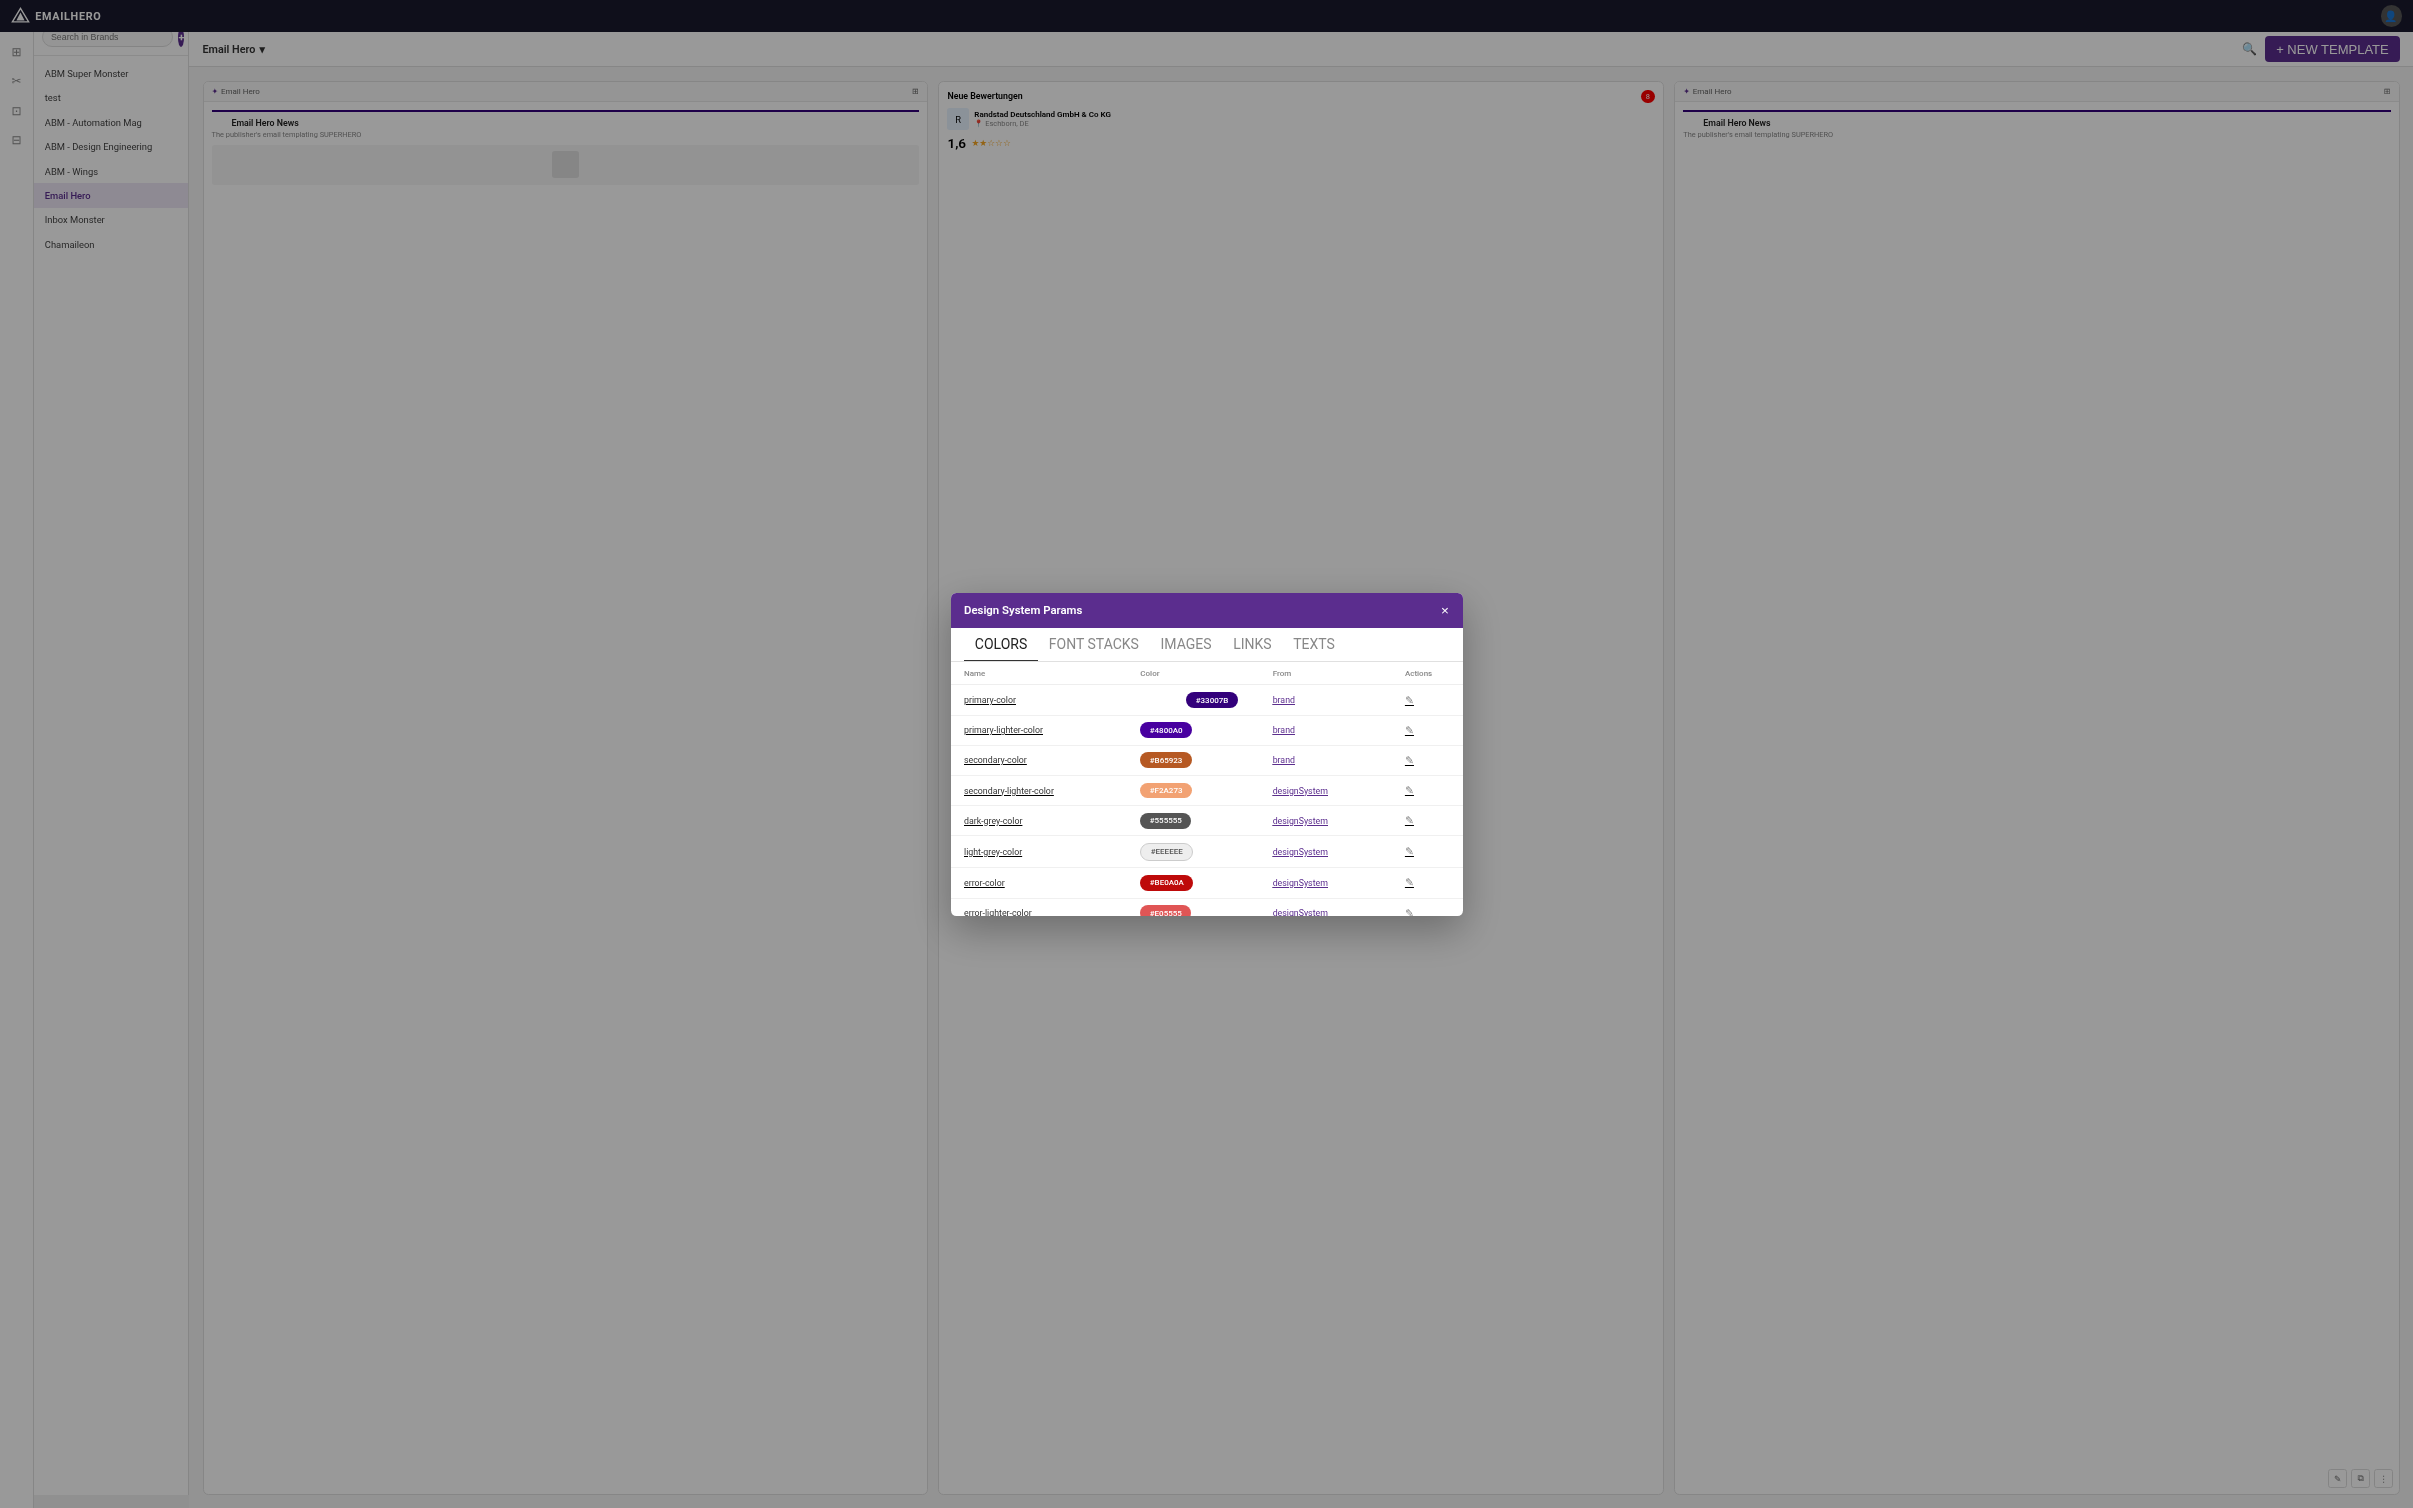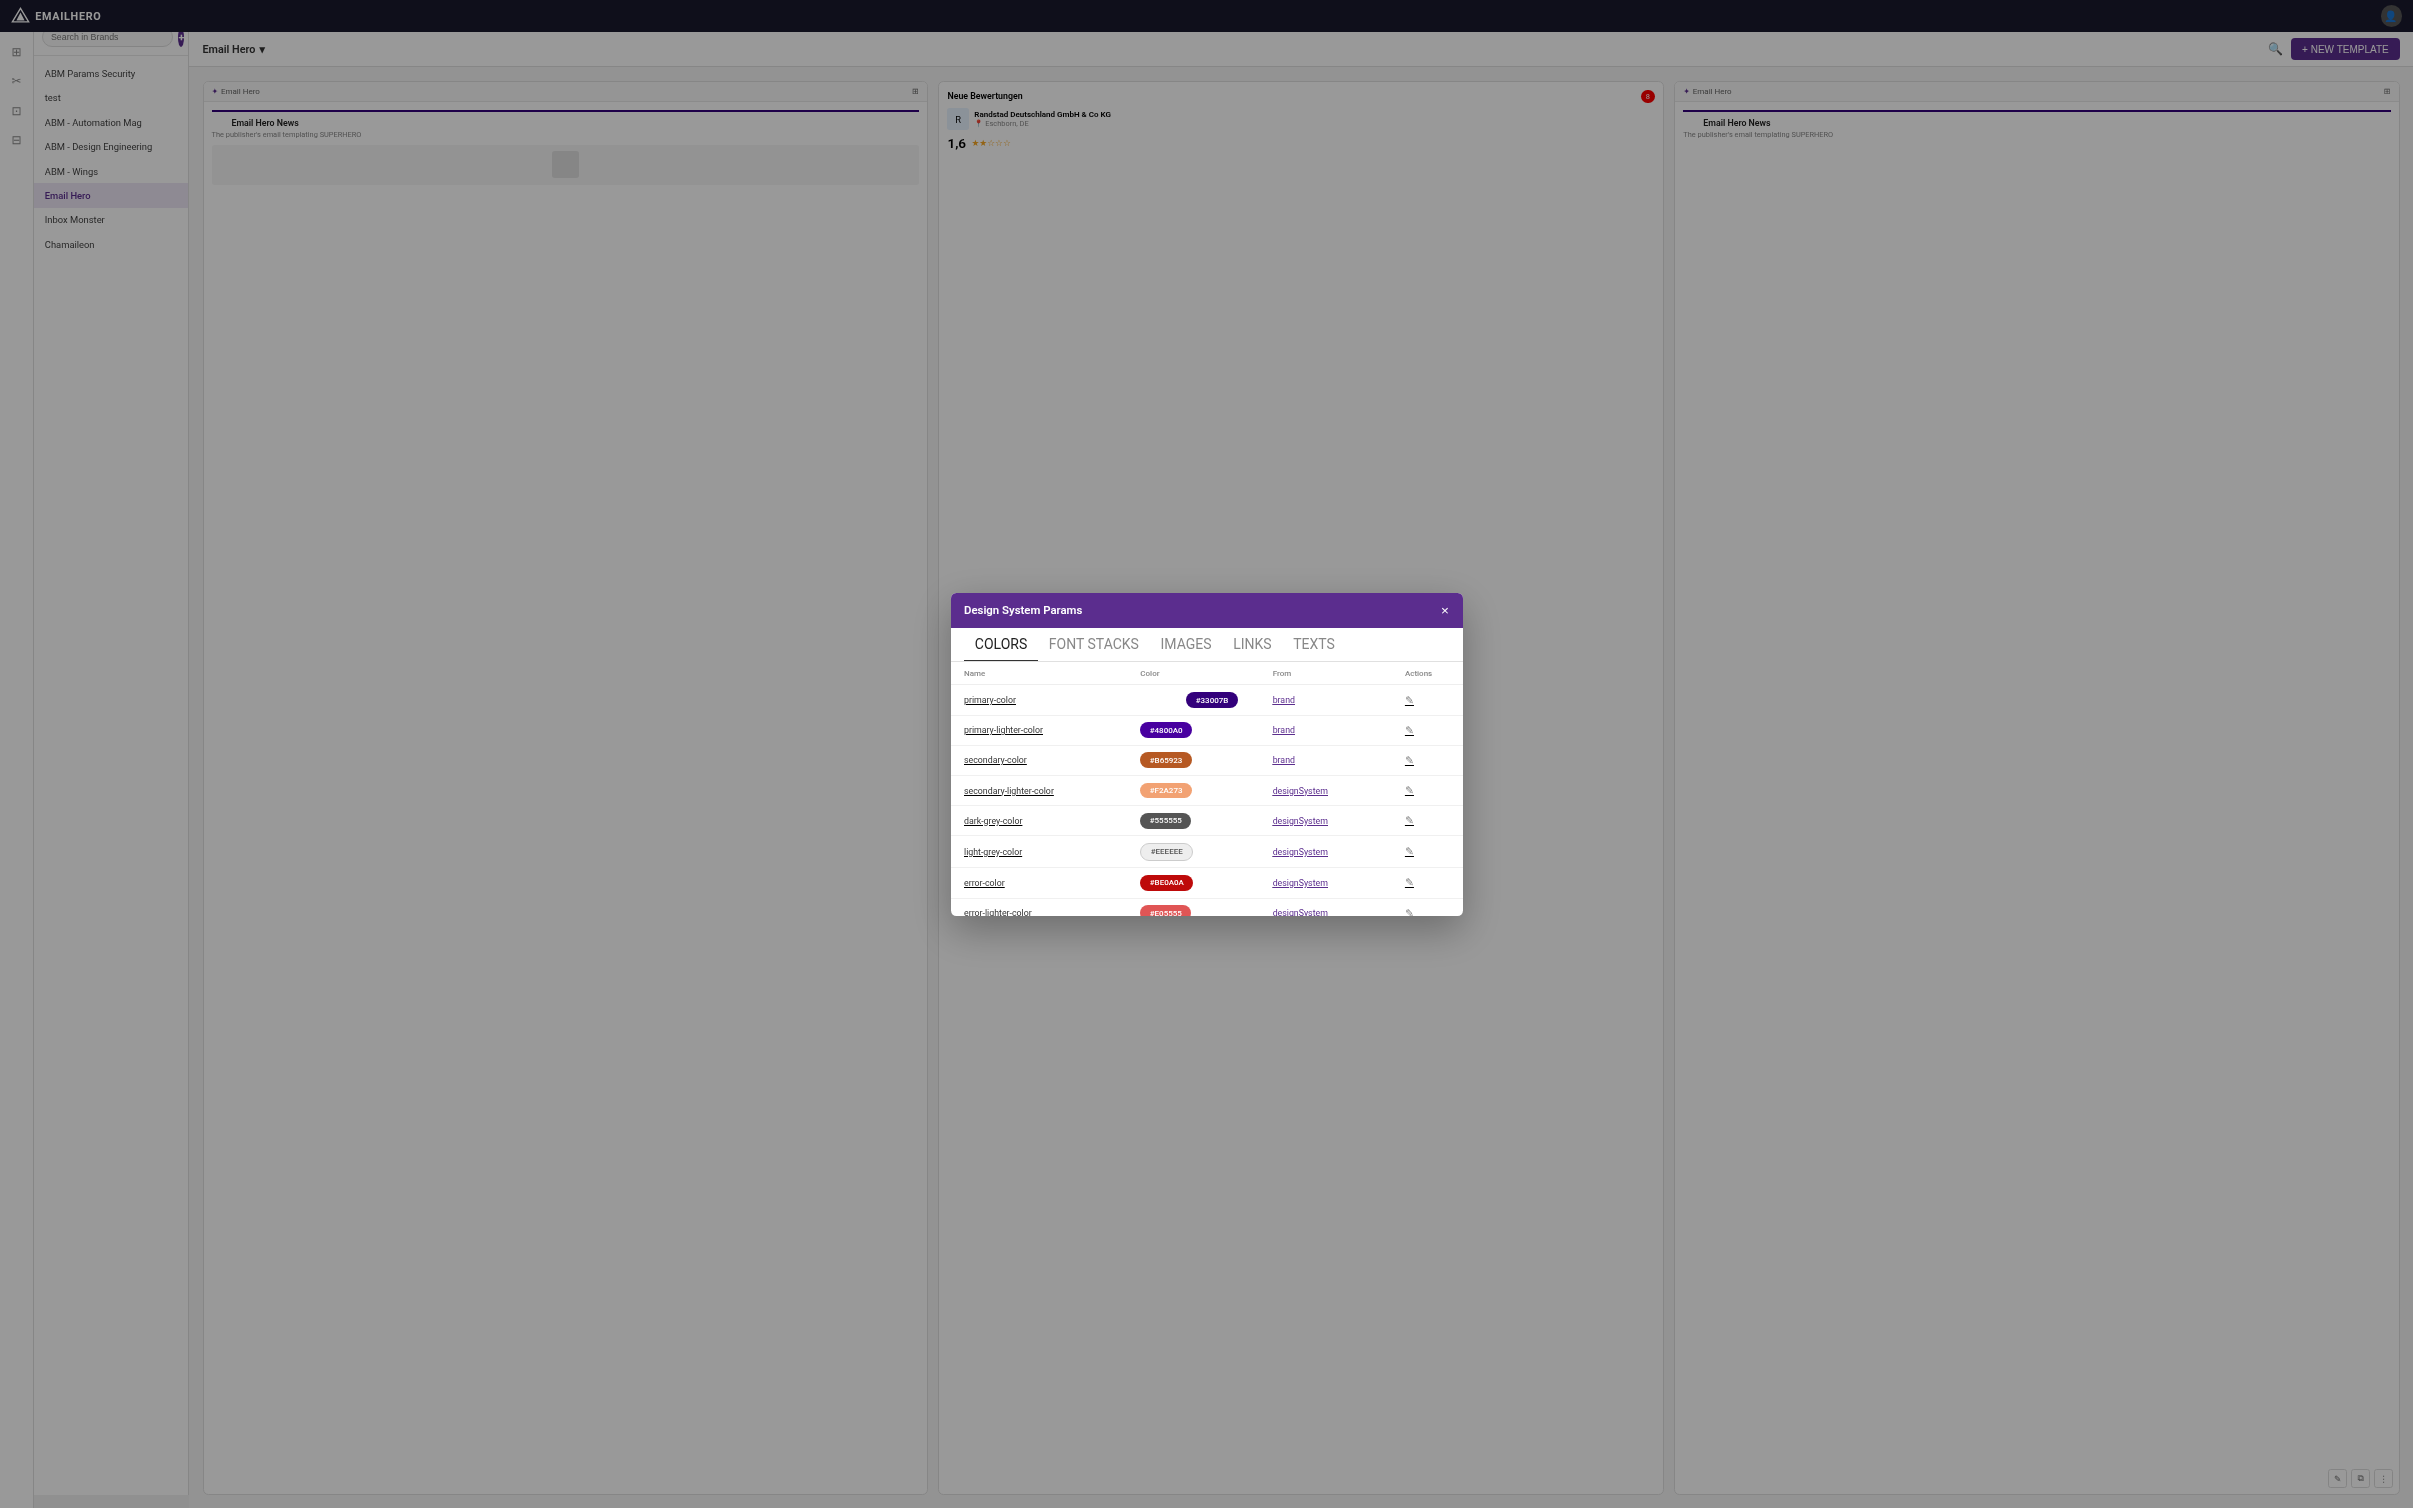--- a/index.html
+++ b/index.html
@@ -162,21 +162,21 @@
       display: flex;
       align-items: center;
       gap: 8px;
     }
     .new-template-btn {
       background: #5b2d8e;
       color: white;
       border: none;
       border-radius: 4px;
       padding: 5.4px 10.8px;
-      font-size: 10px;
+      font-size: 13px;
       cursor: pointer;
       display: flex;
       align-items: center;
       gap: 4px;
     }
     .search-icon-btn {
       cursor: pointer;
       color: #888;
       font-size: 12px;
     }
@@ -438,21 +438,21 @@
   <div class="sidebar-icon-btn">⊡</div>
   <div class="sidebar-icon-btn">⊟</div>
 </div>
 
 <div class="brand-sidebar">
   <div class="brand-search-area">
     <input class="brand-search-input" type="text" placeholder="Search in Brands" style="">
     <div class="add-btn">+</div>
   </div>
   <div class="brand-list">
-    <div class="brand-item">ABM Params Security</div>
+    <div class="brand-item">ABM Super Monster</div>
     <div class="brand-item">test</div>
     <div class="brand-item">ABM - Automation Mag</div>
     <div class="brand-item">ABM - Design Engineering</div>
     <div class="brand-item">ABM - Wings</div>
     <div class="brand-item active">Email Hero</div>
     <div class="brand-item">Inbox Monster</div>
     <div class="brand-item">Chamaileon</div>
   </div>
 </div>
 

